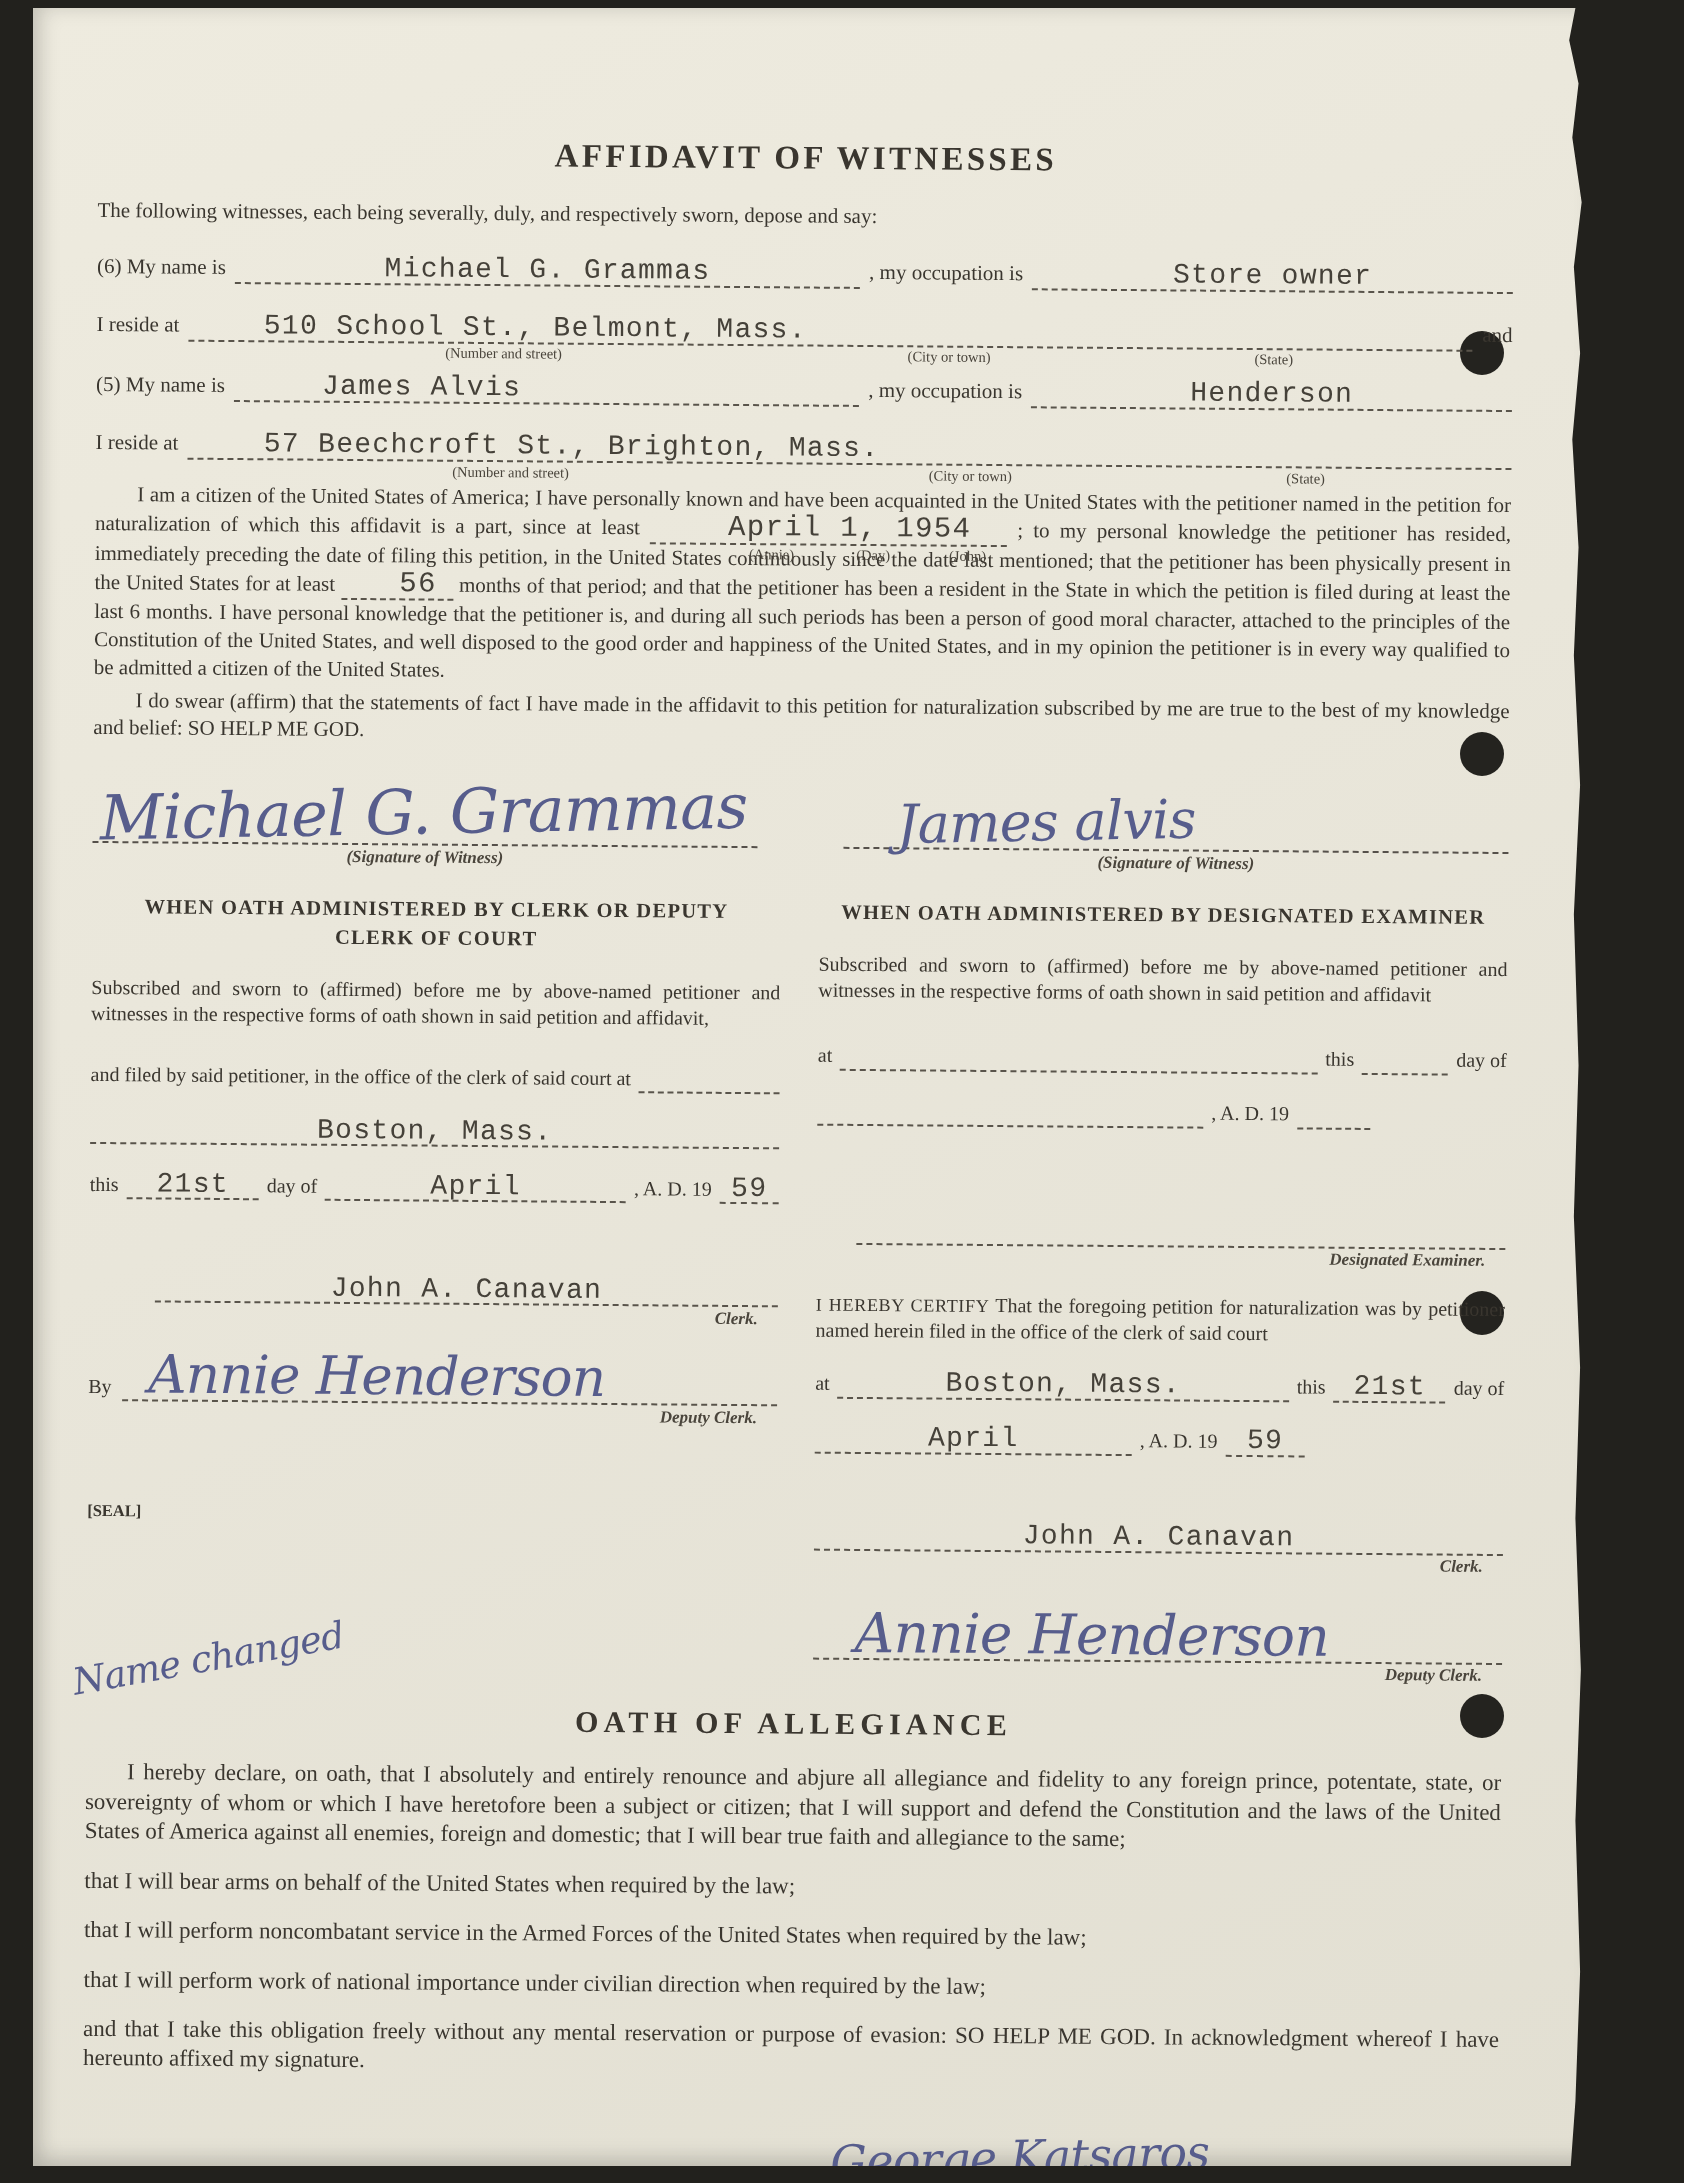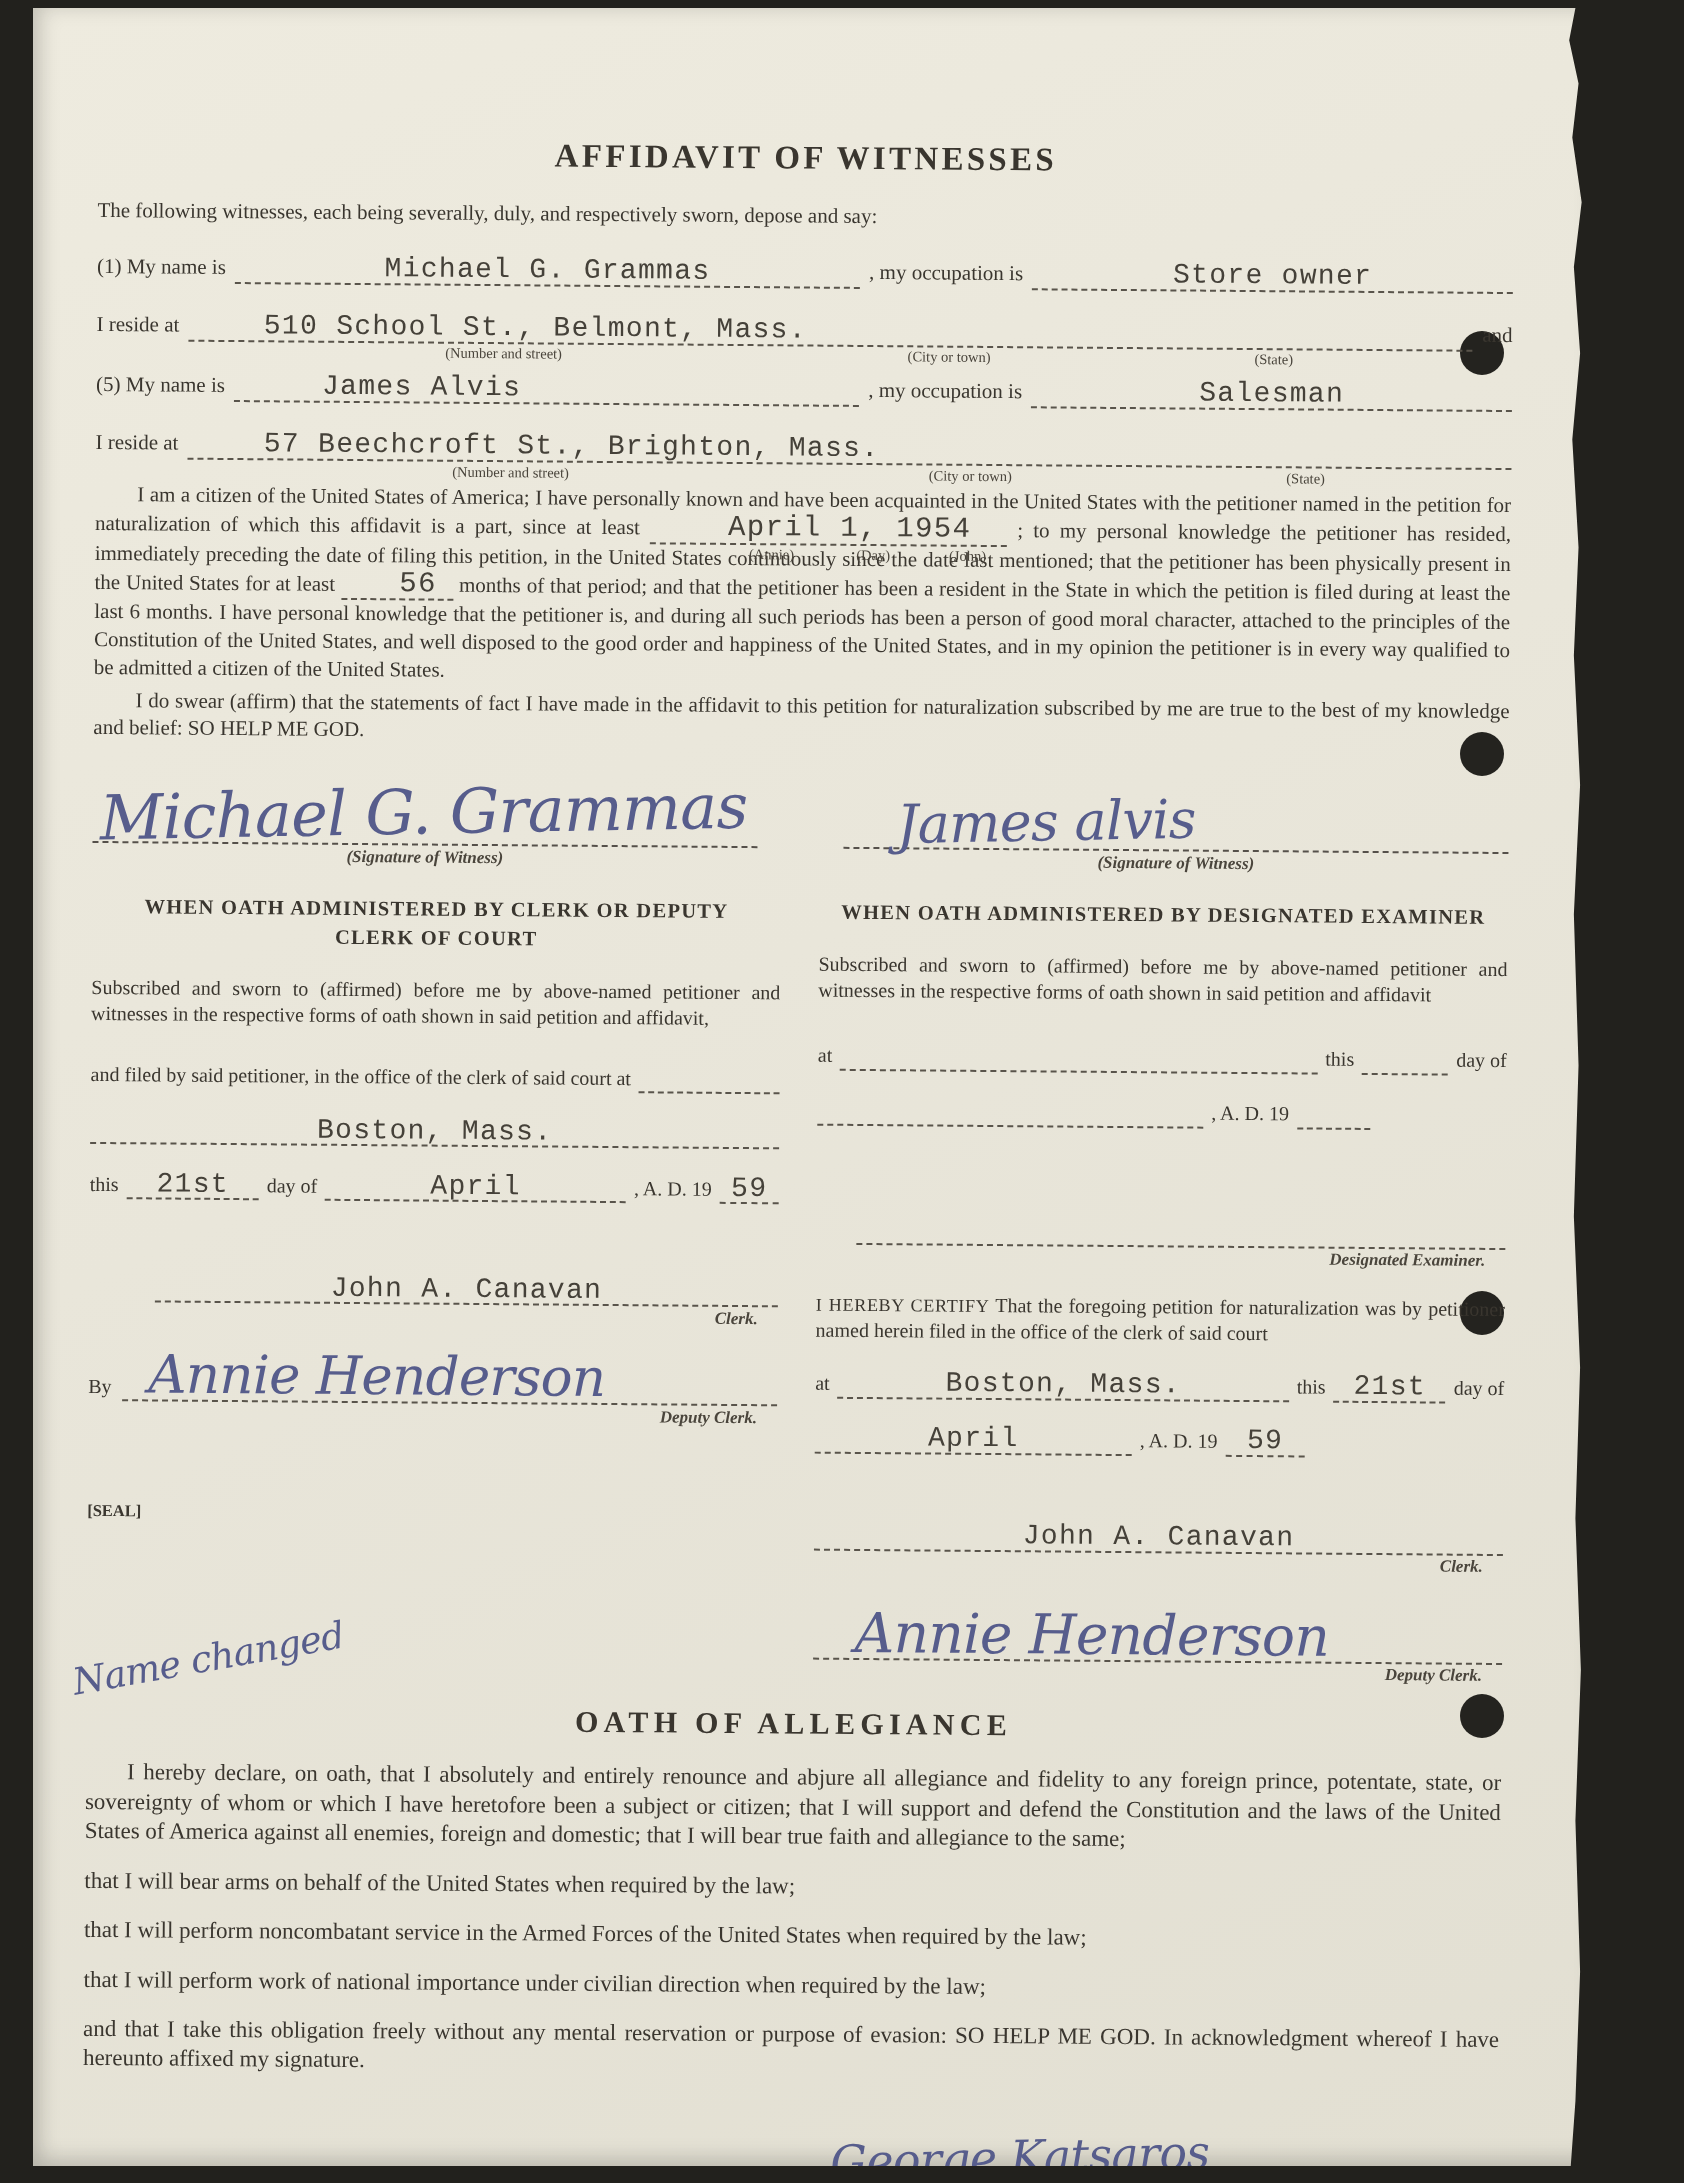--- a/index.html
+++ b/index.html
@@ -73,21 +73,21 @@
   <div class="hole" style="top:1686px"></div>
 
   <div class="ink name-changed">Name changed</div>
 
   <div class="content">
 
     <h1 class="title">AFFIDAVIT OF WITNESSES</h1>
     <p class="intro">The following witnesses, each being severally, duly, and respectively sworn, depose and say:</p>
 
     <div class="frow">
-      <span class="lbl">(1) My name is</span>
+      <span class="lbl">(6) My name is</span>
       <span class="fl" style="flex:1.3">
           <span class="typed">Michael G. Grammas</span>
         </span>
       <span class="lbl">, my occupation is</span>
       <span class="fl" style="flex:1">
           <span class="typed">Store owner</span>
         </span>
     </div>
     <div class="frow mb">
       <span class="lbl">I reside at</span>
@@ -100,21 +100,21 @@
       <span class="lbl">and</span>
     </div>
 
     <div class="frow">
       <span class="lbl">(5) My name is</span>
       <span class="fl" style="flex:1.3">
           <span class="typed" style="margin-right:40%">James Alvis</span>
         </span>
       <span class="lbl">, my occupation is</span>
       <span class="fl" style="flex:1">
-          <span class="typed">Salesman</span>
+          <span class="typed">Henderson</span>
         </span>
     </div>
     <div class="frow mb">
       <span class="lbl">I reside at</span>
       <span class="fl">
         <span class="typed" style="margin-right:42%">57 Beechcroft St., Brighton, Mass.</span>
         <span class="sub subfix" style="left:20%">(Number and street)</span>
         <span class="sub subfix" style="left:56%">(City or town)</span>
         <span class="sub subfix" style="left:83%">(State)</span>
       </span>

